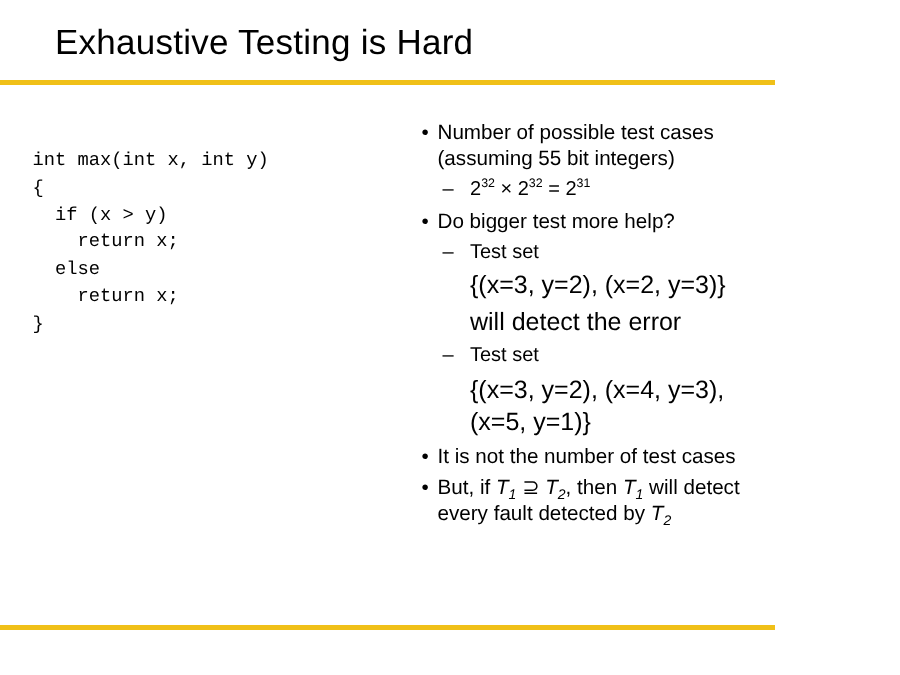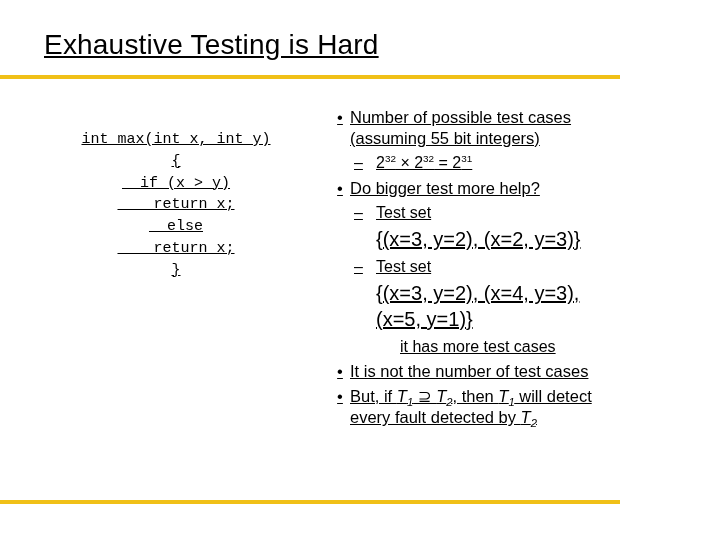--- a/index.html
+++ b/index.html
@@ -1,21 +1,21 @@
 <!DOCTYPE html>
 <html><head>
 <meta charset="utf-8">
 <style>
   * { margin: 0; padding: 0; box-sizing: border-box; }
   html, body { width: 720px; height: 540px; background: #ffffff; font-family: Arial, Helvetica, sans-serif; color: #000; }
-  .slide { position: relative; width: 620px; height: 540px; padding: 29px 0 0 0; text-decoration: underline; }
+  .slide { position: relative; width: 620px; height: 540px; padding: 18px 0 0 0; }
   .title { font-size: 28px; font-weight: 400; color: #000; padding-left: 44px; letter-spacing: 0.2px; }
   .hr-top { margin-top: 14px; height: 4px; background: #f0c018; width: 100%; }
   .content { display: flex; padding: 28px 26px 0 26px; }
-  .left { flex: 0 0 300px; padding-top: 22px; text-align: center; }
+  .left { flex: 0 0 300px; padding-top: 22px; }
   .code { font-family: "Courier New", Courier, monospace; font-size: 15px; line-height: 1.45; white-space: pre; color: #000; }
   .right { flex: 1; font-size: 16.5px; line-height: 1.28; padding-left: 4px; }
   .b1 { margin: 0 0 4px 0; display: flex; }
   .b1 .dot { width: 20px; flex: 0 0 20px; text-align: center; }
   .b1 .txt { flex: 1; }
   .b2 { margin: 0 0 4px 24px; display: flex; font-size: 16px; }
   .b2 .dash { width: 22px; flex: 0 0 22px; text-align: left; }
   .b2 .txt { flex: 1; }
   .cont { margin: 0 0 4px 46px; font-size: 20px; }
   .cont-extra { margin: 0 0 4px 70px; font-size: 16px; }
@@ -57,27 +57,27 @@
 
       <div class="b1">
         <div class="dot">•</div>
         <div class="txt">Do bigger test more help?</div>
       </div>
       <div class="b2">
         <div class="dash">–</div>
         <div class="txt">Test set</div>
       </div>
       <div class="cont">{(x=3, y=2), (x=2, y=3)}</div>
+      <div class="cont">will detect the error</div>
 
       <div class="b2">
         <div class="dash">–</div>
         <div class="txt">Test set</div>
       </div>
       <div class="cont">{(x=3, y=2), (x=4, y=3), (x=5, y=1)}</div>
-      <div class="cont-extra">it has more test cases</div>
 
       <div class="b1">
         <div class="dot">•</div>
         <div class="txt">It is not the number of test cases</div>
       </div>
 
       <div class="b1">
         <div class="dot">•</div>
         <div class="txt">
           <span>But, if </span><span class="ital">T</span><sub>1</sub><span> ⊇ </span><span class="ital">T</span><sub>2</sub><span>, then </span><span class="ital">T</span><sub>1</sub><span> will detect every fault detected by </span><span class="ital">T</span><sub>2</sub>

